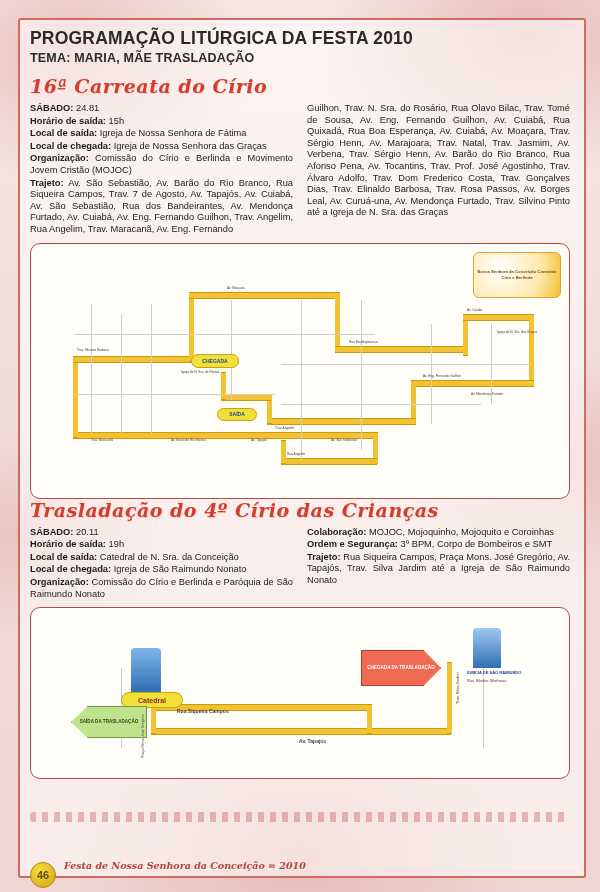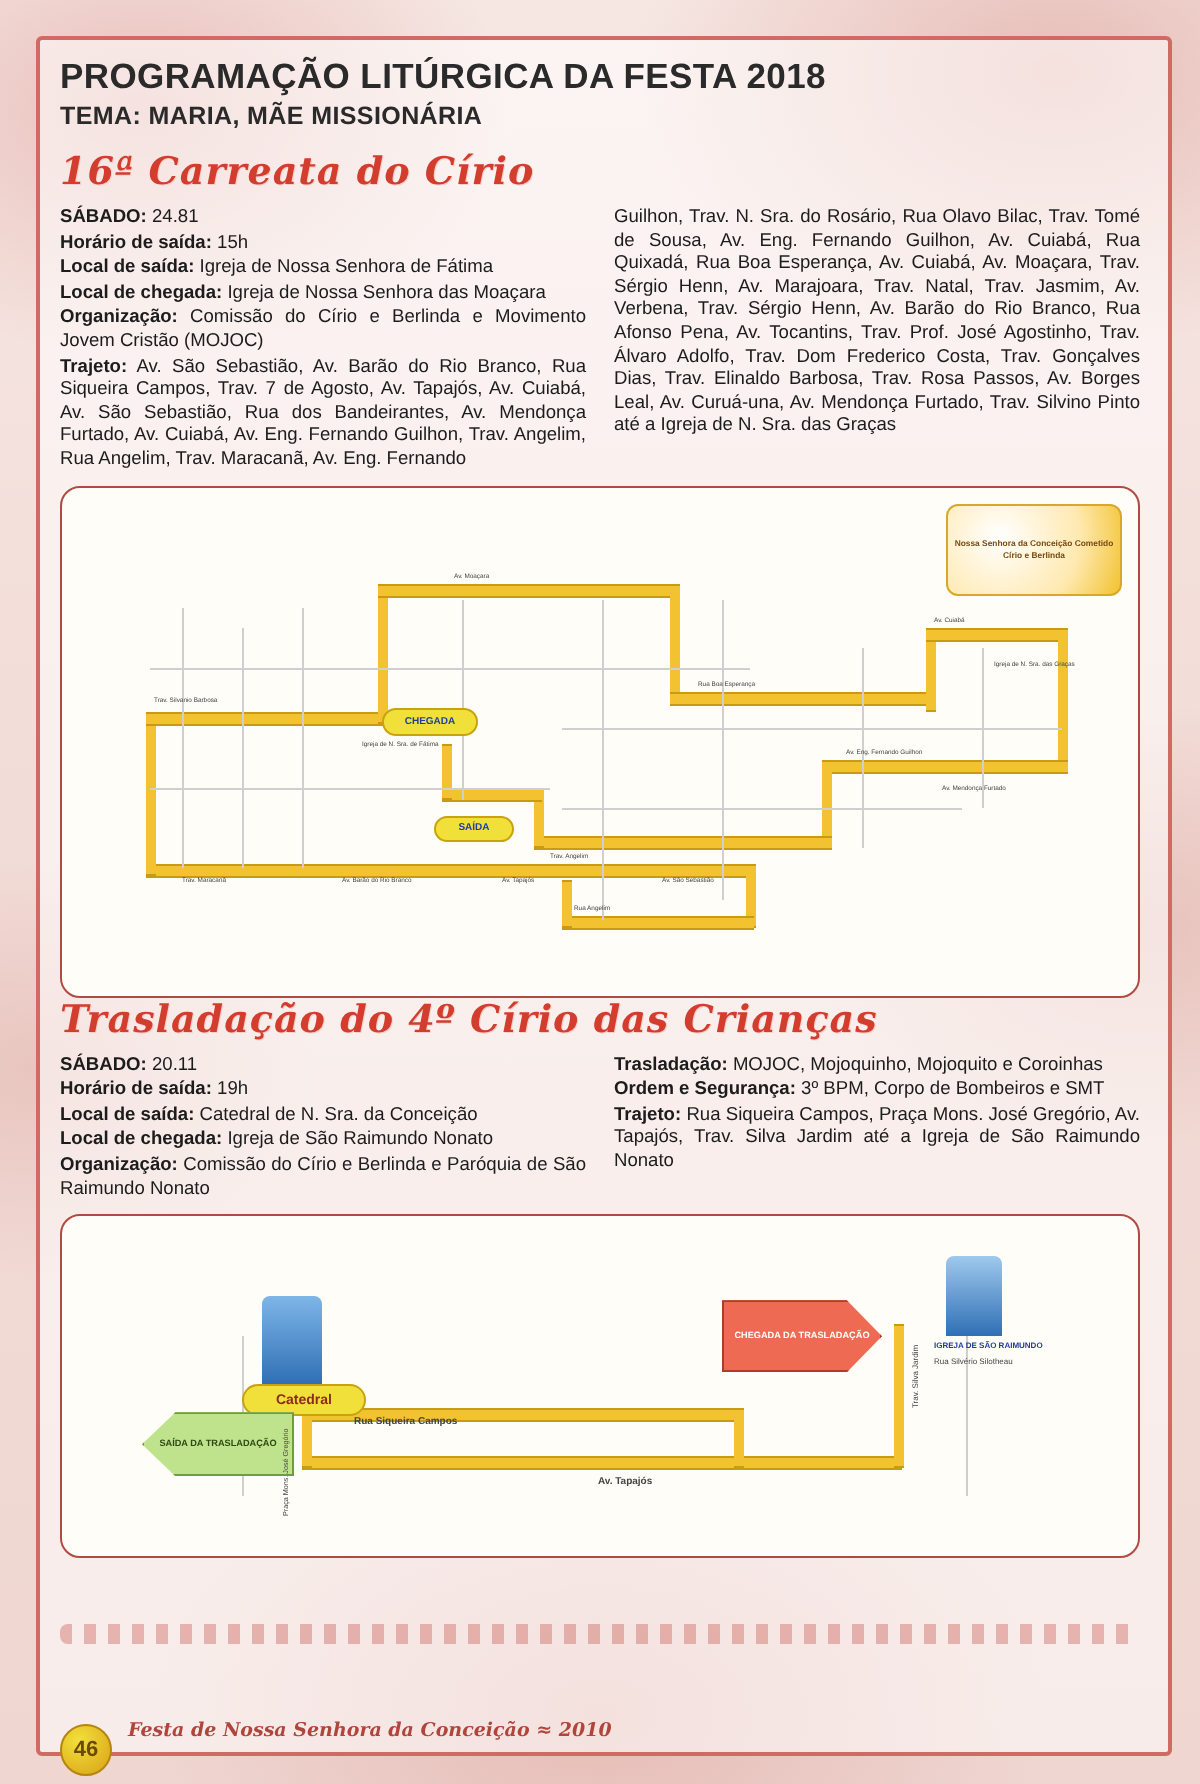--- a/index.html
+++ b/index.html
@@ -95,42 +95,42 @@
 </style>
 </head>
 <body>
 
 <div class="page-bg"></div>
 
 <div class="frame"></div>
 
 <div class="inner">
 
-  <h1 class="title">PROGRAMAÇÃO LITÚRGICA DA FESTA 2018</h1>
-  <div class="subtitle">TEMA: MARIA, MÃE MISSIONÁRIA</div>
+  <h1 class="title">PROGRAMAÇÃO LITÚRGICA DA FESTA 2010</h1>
+  <div class="subtitle">TEMA: MARIA, MÃE TRASLADAÇÃO</div>
 
   <div class="script-head">16ª Carreata do Círio</div>
 
   <div class="cols">
     <div class="col">
       <p class="ln">
         <b>SÁBADO:</b>
         <span>24.81</span>
       </p>
       <p class="ln">
         <b>Horário de saída:</b>
         <span>15h</span>
       </p>
       <p class="ln">
         <b>Local de saída:</b>
         <span>Igreja de Nossa Senhora de Fátima</span>
       </p>
       <p class="ln">
         <b>Local de chegada:</b>
-        <span>Igreja de Nossa Senhora das Moaçara</span>
+        <span>Igreja de Nossa Senhora das Graças</span>
       </p>
       <p class="ln">
         <b>Organização:</b>
         <span>Comissão do Círio e Berlinda e Movimento Jovem Cristão (MOJOC)</span>
       </p>
       <p class="ln">
         <b>Trajeto:</b>
         <span>Av. São Sebastião, Av. Barão do Rio Branco, Rua Siqueira Campos, Trav. 7 de Agosto, Av. Tapajós, Av. Cuiabá, Av. São Sebastião, Rua dos Bandeirantes, Av. Mendonça Furtado, Av. Cuiabá, Av. Eng. Fernando Guilhon, Trav. Angelim, Rua Angelim, Trav. Maracanã, Av. Eng. Fernando</span>
       </p>
     </div>
@@ -215,21 +215,21 @@
         <b>Local de chegada:</b>
         <span>Igreja de São Raimundo Nonato</span>
       </p>
       <p class="ln">
         <b>Organização:</b>
         <span>Comissão do Círio e Berlinda e Paróquia de São Raimundo Nonato</span>
       </p>
     </div>
     <div class="col">
       <p class="ln">
-        <b>Trasladação:</b>
+        <b>Colaboração:</b>
         <span>MOJOC, Mojoquinho, Mojoquito e Coroinhas</span>
       </p>
       <p class="ln">
         <b>Ordem e Segurança:</b>
         <span>3º BPM, Corpo de Bombeiros e SMT</span>
       </p>
       <p class="ln">
         <b>Trajeto:</b>
         <span>Rua Siqueira Campos, Praça Mons. José Gregório, Av. Tapajós, Trav. Silva Jardim até a Igreja de São Raimundo Nonato</span>
       </p>

